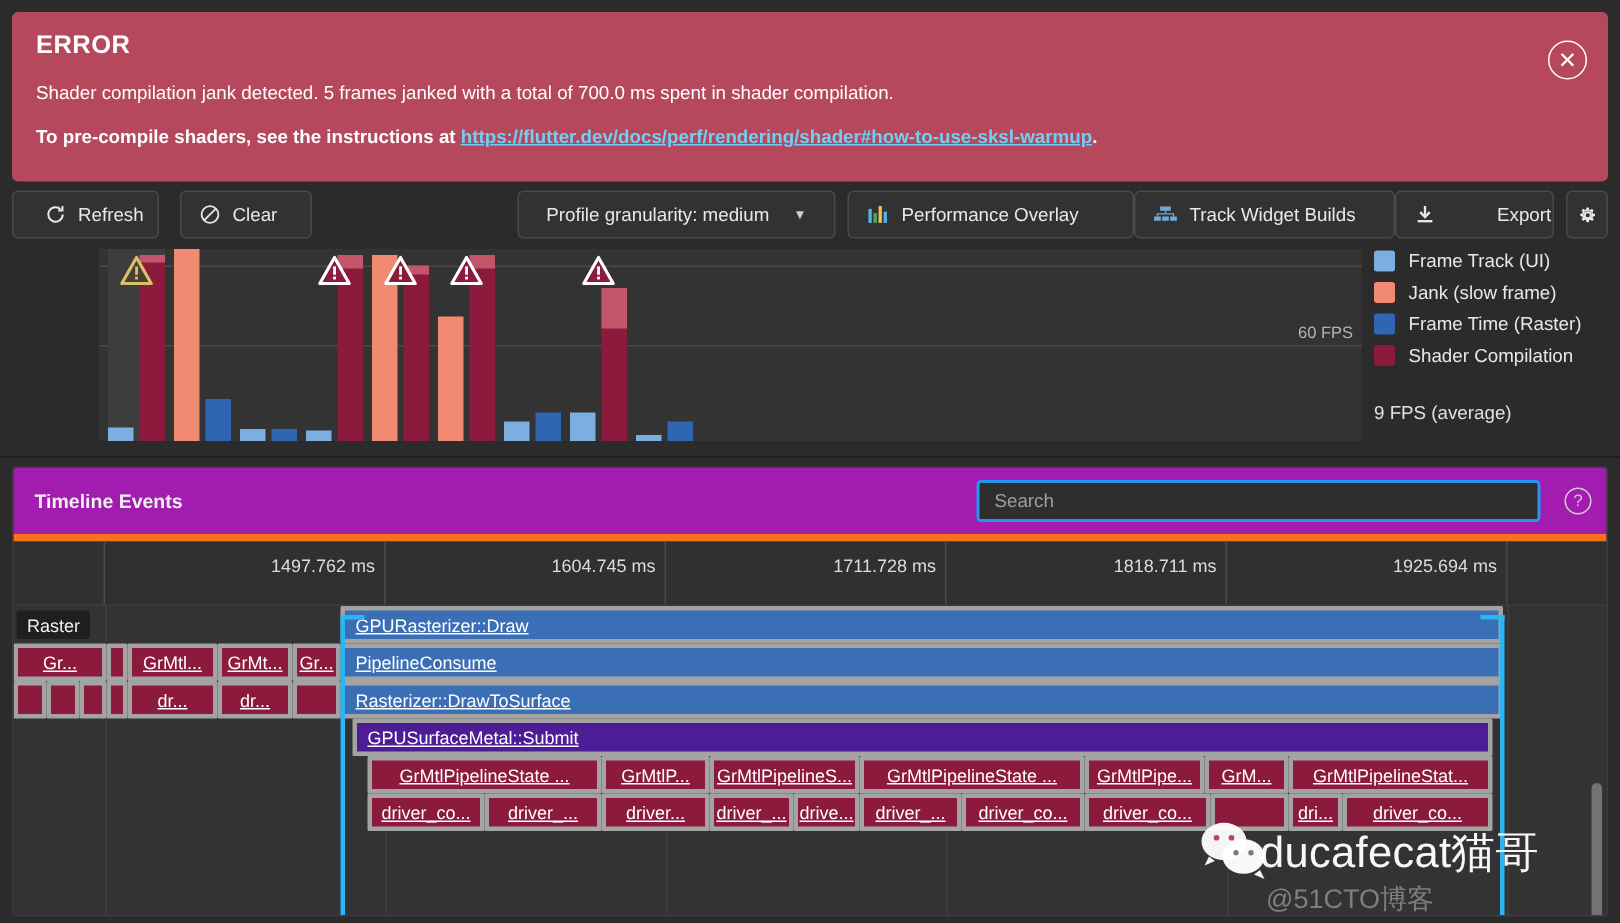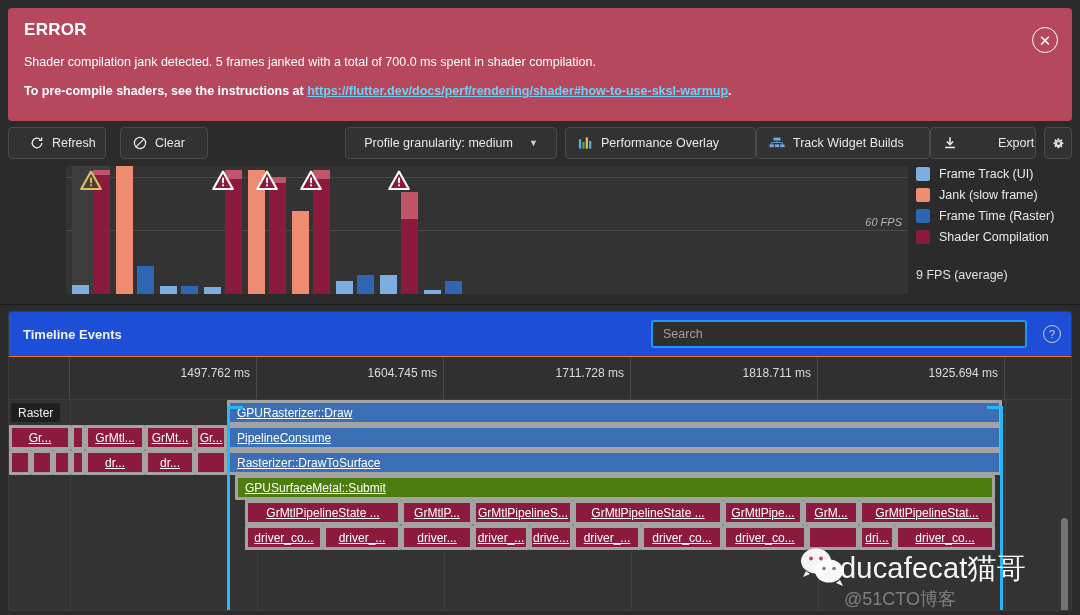--- a/index.html
+++ b/index.html
@@ -71,22 +71,22 @@
   
   .divider{position:absolute;left:0;top:304px;width:1080px;height:1px;background:#1d1d1d;}
 
   
   .events{
     position:absolute;left:8px;top:311px;width:1064px;height:300px;
     border:1px solid #3d3d3d;border-radius:3px;box-sizing:border-box;
     background:#303030;overflow:hidden;
   }
   .events-head{
-    position:relative;height:44px;background:#1d4ed8;
-    border-bottom:1px solid #f97316;
+    position:relative;height:44px;background:#a21caf;
+    border-bottom:5px solid #f97316;
   }
   .events-title{
     position:absolute;left:14px;top:50%;transform:translateY(-50%);
     font-size:13px;font-weight:bold;color:#f0f0f0;
   }
   .search-box{
     position:absolute;left:642px;top:8px;width:376px;height:28px;
     box-sizing:border-box;background:#2e2e2e;
     border:2px solid #2196f3;border-radius:3px;
     display:flex;align-items:center;padding:0 8px;
@@ -118,21 +118,21 @@
   .vline{position:absolute;top:0;bottom:0;width:1px;background:#3f3f3f;}
   .frow{position:absolute;left:0;right:0;height:25px;}
   .fev{
     position:absolute;top:0;height:25px;box-sizing:border-box;
     border:3px solid #a3a3a3;border-radius:1px;
     font-size:12px;color:#ffffff;
     display:flex;align-items:center;padding-left:7px;
     white-space:nowrap;overflow:hidden;text-decoration:underline;
   }
   .fev.blue{background:#3a6fb5;}
-  .fev.blue2{background:#4d7c0f;}
+  .fev.blue2{background:#4c1d95;}
   .fev.dark{background:#8c1a3d;}
   .fev.center{justify-content:center;padding-left:0;}
   .lane-label{
     position:absolute;left:2px;top:3px;height:19px;
     background:#1f1f1f;border-radius:2px;padding:0 7px;
     display:flex;align-items:center;font-size:12px;color:#f0f0f0;z-index:5;
   }
   .sel-left,.sel-right{position:absolute;width:3px;background:#29b6f6;}
   .sel-cap{position:absolute;height:3px;background:#29b6f6;}
 
@@ -244,21 +244,21 @@
         <div class="axis-label" style="top: 11.2941px;">31 ms</div>
         <div class="axis-label" style="top: 37.6471px;">24 ms</div>
         <div class="axis-label" style="top: 64px;">17 ms</div>
         <div class="axis-label" style="top: 90.3529px;">10 ms</div>
         <div class="axis-label" style="top: 116.706px;">3 ms</div>
         <div class="axis-label" style="top: 123px;">0 ms</div>
       </div>
     <div class="plot" id="plot">
         <div class="gridline" style="top: 11.2941px;"></div>
         <div class="gridline" style="top: 64px;"></div>
-        <div class="fps-label" style="top: 64px; font-style: italic;">60 FPS</div>
+        <div class="fps-label" style="top: 64px;">60 FPS</div>
         <div class="bargroup" style="left: 6px; width: 38px; background: rgb(61, 61, 61);">
           <div class="bar ui" style="width: 17px; height: 9.41176px; background: rgb(125, 174, 224);"></div>
           <div class="bar raster" style="width: 17px; height: 124.235px; background: rgb(140, 26, 61);">
             <div style="position: absolute; left: 0px; right: 0px; top: 0px; height: 5.64706px; background: rgb(193, 86, 106);"></div>
           </div>
         </div>
         <div class="warnbox" style="left: 14px; top: 4px;"><svg width="22" height="21" viewBox="0 0 22 21">
             <path d="M11 1.6 20.8 19H1.2z" fill="#4a4030" stroke="#d9c06a" stroke-width="2.1" stroke-linejoin="round"></path>
             <rect x="10.1" y="7.6" width="1.9" height="5.6" fill="#d9c06a"></rect>
             <rect x="10.1" y="14.4" width="1.9" height="1.9" fill="#d9c06a"></rect>

